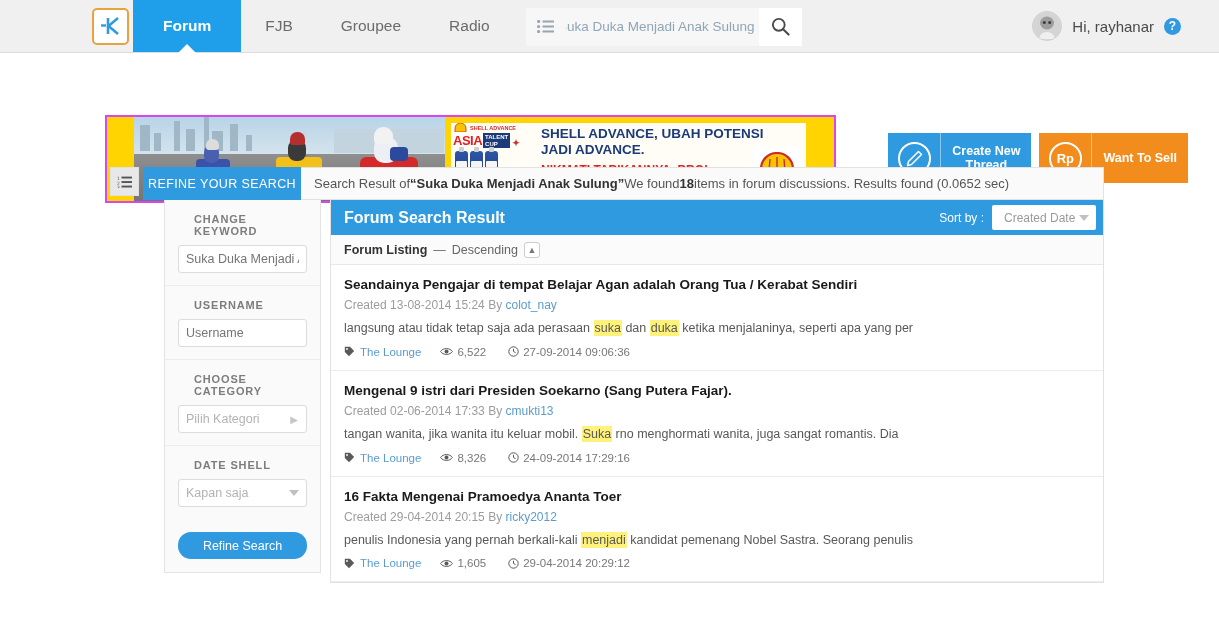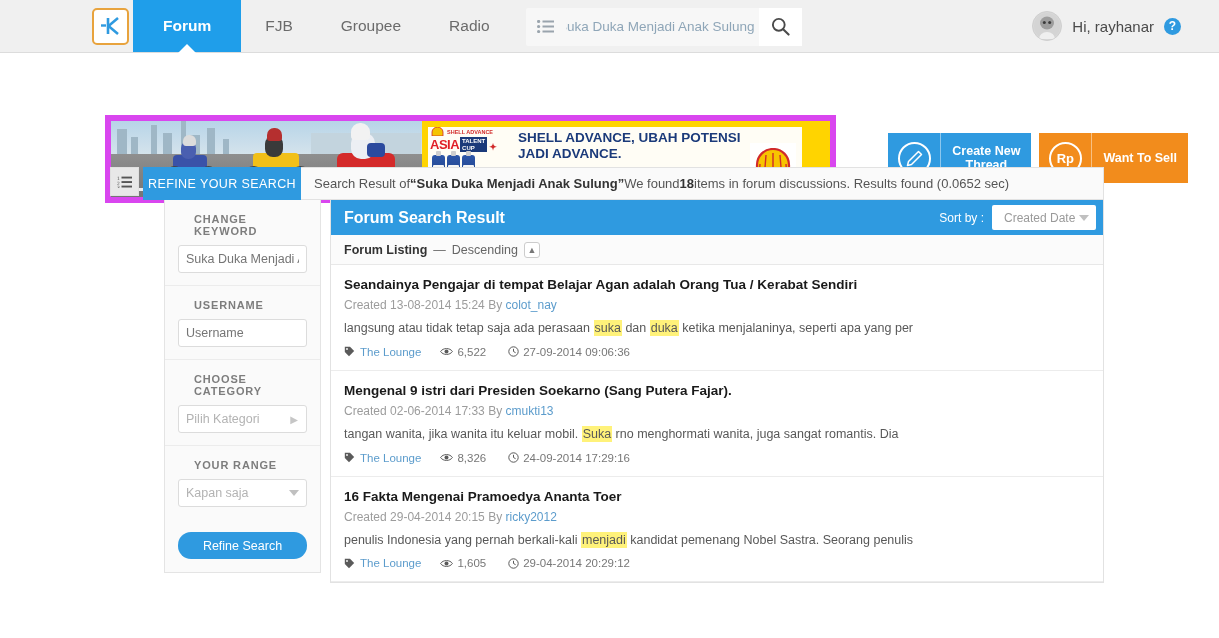--- a/index.html
+++ b/index.html
@@ -133,25 +133,26 @@
   
   #bannerrow {
     position: relative;
     height: 98px;
     padding-top: 8px;
   }
   .banner {
     position: absolute;
     left: 105px; top: 62px;
     width: 731px; height: 88px;
-    border: 6px solid #d946ef;
+    border: 2px solid #d946ef;
     display: flex;
     overflow: hidden;
     background: #ffd400;
     cursor: pointer;
+    padding-left: 27px;
   }
   .banner-photo {
     width: 311px; height: 100%;
     position: relative;
     background: linear-gradient(#bcd7e8 0%, #cfe0ea 42%, #9b9b9b 44%, #8d8d8d 100%);
     overflow: hidden;
   }
   .sky-city {
     position: absolute; left: 0; top: 0; width: 100%; height: 46%;
     background: linear-gradient(#b7d4e8, #d6e4ec);
@@ -716,21 +717,21 @@
 
     <div class="filter-grp">
       <div class="filter-lbl">CHOOSE CATEGORY</div>
       <div class="filter-sel">
         <span>Pilih Kategori</span>
         <span class="sel-caret-r">▶</span>
       </div>
     </div>
 
     <div class="filter-grp" style="border-bottom:none;">
-      <div class="filter-lbl">YOUR RANGE</div>
+      <div class="filter-lbl">DATE SHELL</div>
       <div class="filter-sel">
         <span>Kapan saja</span>
         <span class="sel-caret-d"></span>
       </div>
     </div>
 
     <div class="refine-btn-wrap">
       <button class="refine-btn">Refine Search</button>
     </div>
   </div>

